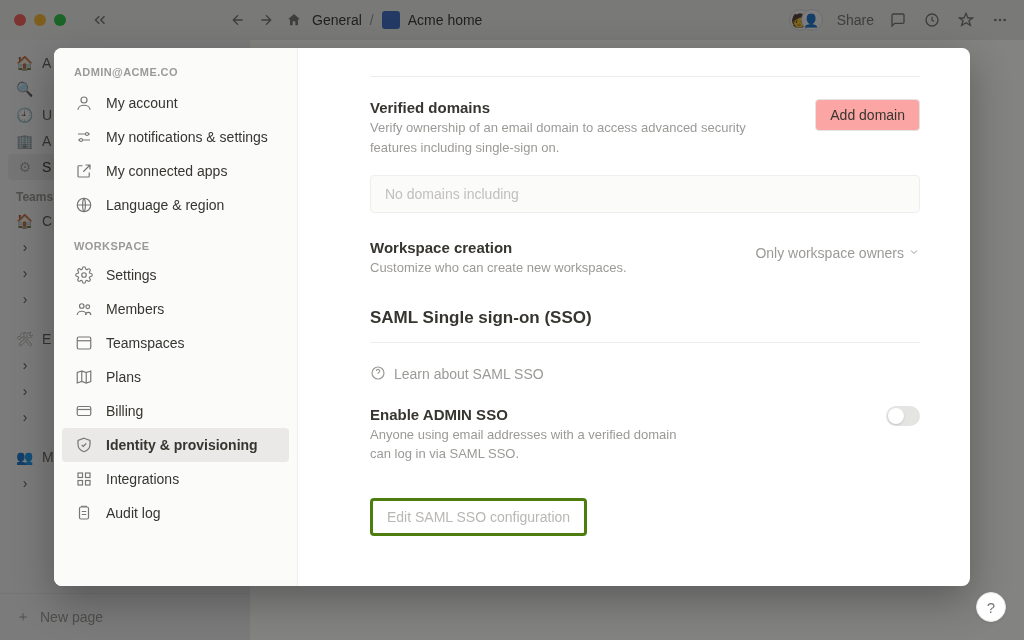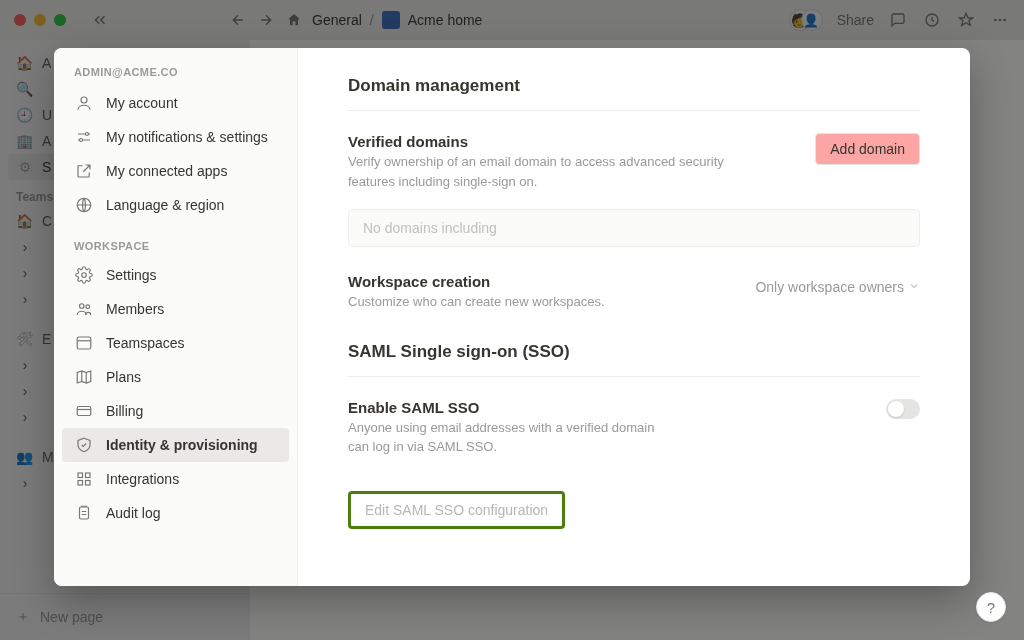--- a/index.html
+++ b/index.html
@@ -25,21 +25,21 @@
 .bg-side-item .ic { width: 18px; height: 18px; color: #a9a9a6; display: inline-flex; align-items: center; justify-content: center; }
 .bg-side-item.active { background: #eee; color: #37352f; }
 .bg-side-section { font-size: 12px; color: #9b9a97; padding: 10px 8px 4px; font-weight: 600; }
 .bg-newpage { position: absolute; bottom: 0; left: 0; right: 0; padding: 14px 16px; display: flex; align-items: center; gap: 10px; color: #9b9a97; border-top: 1px solid #eee; }
 .help-btn { position: absolute; right: 18px; bottom: 18px; width: 30px; height: 30px; border-radius: 50%; background: #fff; border: 1px solid #e4e4e2; color: #787774; display: flex; align-items: center; justify-content: center; font-size: 15px; box-shadow: 0 1px 3px rgba(0,0,0,.08); }
 
 
 .scrim { position: absolute; inset: 0; background: rgba(15,15,15,0.5); }
 
 
-.modal { position: absolute; top: 48px; left: 54px; right: 54px; bottom: 54px; background: #fff; border-radius: 8px; box-shadow: 0 14px 40px rgba(0,0,0,.3); display: flex; overflow: hidden; }
+.modal { position: absolute; top: 48px; left: 54px; right: 54px; bottom: 54px; background: #fff; border-radius: 8px; box-shadow: 0 14px 40px rgba(0,0,0,.3); display: flex; overflow: hidden; gap: 22px; }
 .m-sidebar { width: 244px; background: #fbfbfa; border-right: 1px solid #efeeec; padding: 18px 8px; font-size: 14px; color: #37352f; overflow-y: auto; }
 .m-acct { font-size: 11px; letter-spacing: .4px; color: #9b9a97; padding: 0 12px 8px; font-weight: 600; }
 .m-item { display: flex; align-items: center; gap: 12px; padding: 7px 12px; border-radius: 4px; cursor: pointer; }
 .m-item.selected { background: #eae9e7; font-weight: 600; }
 .m-item .ic { width: 20px; height: 20px; color: #787774; display: inline-flex; align-items: center; justify-content: center; }
 .m-item .ic svg { width: 18px; height: 18px; }
 .m-section { font-size: 11px; letter-spacing: .4px; color: #9b9a97; padding: 18px 12px 6px; font-weight: 600; }
 
 .m-content { flex: 1; padding: 28px 50px; overflow-y: auto; color: #37352f; }
 .m-content h1 { font-size: 17px; font-weight: 600; margin-bottom: 14px; }
@@ -305,21 +305,20 @@
           <svg viewBox="0 0 24 24" fill="none" stroke="currentColor" stroke-width="1.6">
             <rect x="6" y="4" width="12" height="16" rx="2"></rect>
             <path d="M9 4V3h6v1M9 10h6M9 14h6"></path>
           </svg>
         </span>
       <span>Audit log</span>
     </div>
   </div>
 
   <div class="m-content">
-    <h1>Domain management</h1>
     <hr>
 
     <div class="row">
       <div>
         <div class="subhead">Verified domains</div>
         <div class="subdesc">Verify ownership of an email domain to access advanced security features including single-sign on.</div>
       </div>
       <button class="btn">Add domain</button>
     </div>
     <div class="domain-empty">No domains including</div>
@@ -333,23 +332,30 @@
         <span>Only workspace owners</span>
         <span><svg width="12" height="12" viewBox="0 0 24 24" fill="none" stroke="currentColor" stroke-width="2">
               <path d="M6 9l6 6 6-6"></path>
             </svg></span>
       </div>
     </div>
 
     <div class="section2">
       <h1>SAML Single sign-on (SSO)</h1>
       <hr>
+      <div class="learn-link">
+        <span><svg width="16" height="16" viewBox="0 0 24 24" fill="none" stroke="currentColor" stroke-width="1.8">
+              <circle cx="12" cy="12" r="9"></circle>
+              <path d="M9.5 9a2.5 2.5 0 1 1 3.5 2.3c-.8.4-1 1-1 1.7M12 17h.01"></path>
+            </svg></span>
+        <span>Learn about SAML SSO</span>
+      </div>
       <div class="row">
         <div>
-          <div class="subhead">Enable SAML SSO</div>
+          <div class="subhead">Enable ADMIN SSO</div>
           <div class="subdesc" style="max-width:330px">Anyone using email addresses with a verified domain can log in via SAML SSO.</div>
         </div>
         <div class="toggle"></div>
       </div>
       <button class="ghost-btn">Edit SAML SSO configuration</button>
     </div>
   </div>
 </div>
 
 <div class="help-btn">

